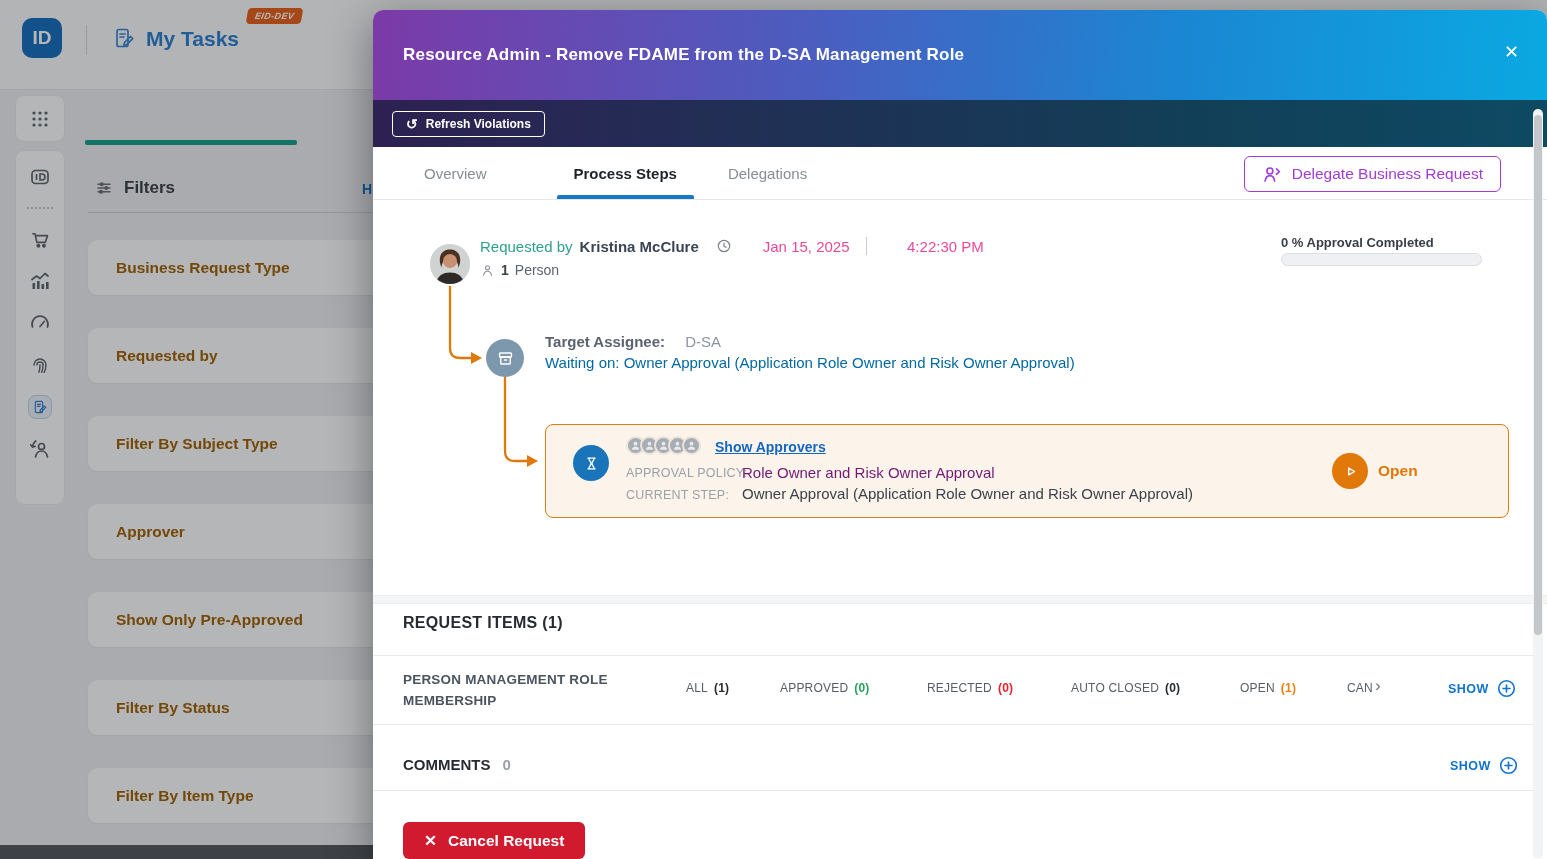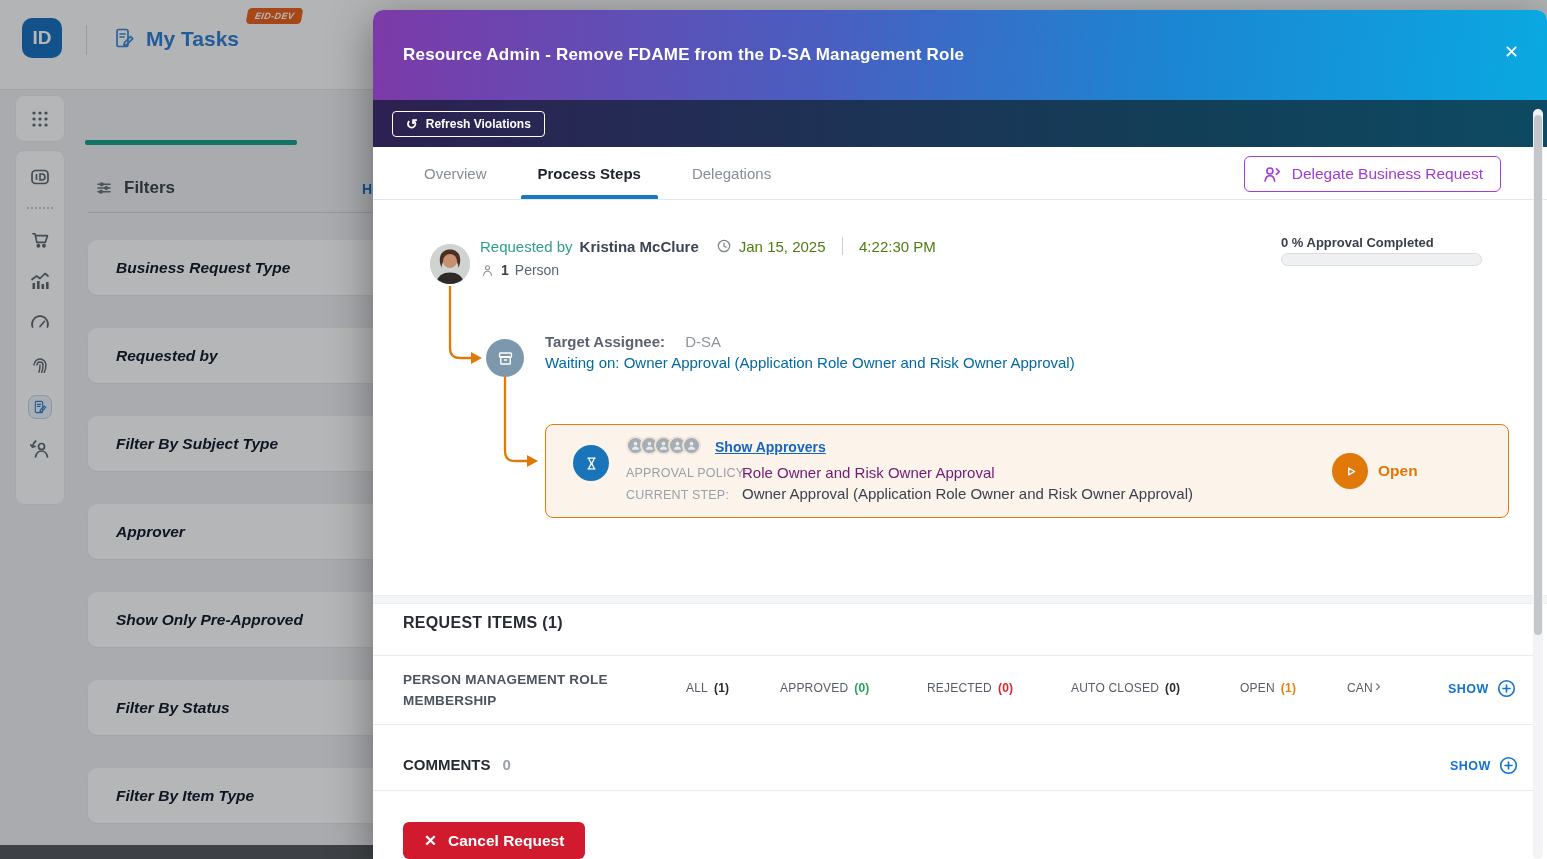--- a/index.html
+++ b/index.html
@@ -19,48 +19,48 @@
   .side-card2 { position:absolute; left:15px; top:150px; width:50px; height:355px; background:#fff; border:1px solid #e8eaee; border-radius:9px; display:flex; flex-direction:column; align-items:center; padding-top:14px; gap:18px; color:#5c6670; }
   .side-ic { width:24px; height:24px; display:flex; align-items:center; justify-content:center; }
   .dots-div { width:26px; height:0; border-top:2px dotted #c6cad0; }
   .side-active { background:#edf4fb; border:1px solid #bcd4ee; border-radius:8px; padding:3px; color:#2f7fd2; }
 
   .page-title { position:absolute; left:85px; top:96px; display:flex; align-items:center; gap:14px; font-size:27px; font-weight:bold; color:#3a4046; }
   .title-underline { position:absolute; left:85px; top:140px; width:212px; height:5px; background:#15a18c; border-radius:2px; }
   .filters-head { position:absolute; left:95px; top:178px; display:flex; align-items:center; gap:11px; font-size:17px; font-weight:bold; color:#3c434b; }
   .filters-collapse { position:absolute; left:362px; top:181px; color:#1273cf; font-weight:bold; font-size:14px; }
   .filters-divider { position:absolute; left:88px; top:212px; width:286px; height:1px; background:#cfd3d8; }
-  .filter-card { position:absolute; left:88px; width:420px; height:55px; background:#fff; border-radius:9px; display:flex; align-items:center; padding-left:28px; font-size:15.5px; font-weight:bold; color:#0f172a; box-shadow:0 1px 2px rgba(0,0,0,.05);font-style:italic; }
+  .filter-card { position:absolute; left:88px; width:420px; height:55px; background:#fff; border-radius:9px; display:flex; align-items:center; padding-left:28px; font-size:15.5px; font-weight:bold; color:#a16207; box-shadow:0 1px 2px rgba(0,0,0,.05); }
   .bg-footer { position:absolute; left:0; top:845px; width:100%; height:14px; background:#55585c; }
 
   #dim { position:absolute; inset:0; background:rgba(10,12,16,.30); }
 
   
   #modal { position:absolute; left:373px; top:10px; width:1174px; height:849px; background:#fff; border-radius:10px 10px 0 0; overflow:hidden; box-shadow:0 10px 45px rgba(0,0,0,.4); }
   .m-header { height:90px; background:linear-gradient(95deg,#7c3aa8 0%,#4a5ec0 38%,#1b86d3 68%,#0aa9e2 100%); display:flex; align-items:center; padding:0 30px; position:relative; }
   .m-title { color:#fff; font-size:17px; font-weight:bold; letter-spacing:.2px; }
   .m-close { position:absolute; right:28px; top:33px; color:#fff; font-size:18px; line-height:1; cursor:pointer; }
   .m-violations { height:47px; background:linear-gradient(90deg,#2d2152 0%,#123f58 70%,#0e4a63 100%); display:flex; align-items:center; padding:0 19px; }
   .refresh-btn { display:inline-flex; align-items:center; gap:8px; border:1px solid #fff; border-radius:4px; background:transparent; color:#fff; font-size:12px; font-weight:bold; padding:5px 13px; font-family:inherit; }
   .refresh-glyph { font-size:14px; line-height:1; }
 
   .m-tabs { height:53px; border-bottom:1px solid #e5e7ea; position:relative; display:flex; align-items:stretch; padding-left:49px; gap:47px; }
   .tab { display:flex; align-items:center; font-size:15px; color:#868d95; position:relative; padding:0 2px; cursor:pointer; }
-  .tab.active { color:#1e232b; font-weight:bold; }
+  .tab.active { color:#1e232b; font-weight:bold;margin-left:36px; }
   .tab.active::after { content:""; position:absolute; left:-15px; right:-15px; bottom:0; height:4px; background:#1779c4; border-radius:2px 2px 0 0; }
   .delegate-btn { position:absolute; right:46px; top:9px; height:36px; display:inline-flex; align-items:center; gap:9px; border:1.5px solid #a13bd6; border-radius:6px; background:#fff; color:#a13bd6; font-size:15.5px; padding:0 17px; font-family:inherit; }
 
   .m-flow { position:relative; height:395px; }
   .flow-svg { position:absolute; left:0; top:0; pointer-events:none; }
   .avatar { position:absolute; left:57px; top:44px; width:40px; height:40px; border-radius:50%; overflow:hidden; background:#cfd8da; }
   .req-row { position:absolute; left:107px; top:37px; display:flex; align-items:center; gap:7px; font-size:15px; }
   .req-by { color:#2fa08d; }
   .req-name { color:#3c4554; font-weight:bold; margin-right:10px; }
   .clock { color:#7c828b; display:flex; }
-  .req-date, .req-time { color:#4d7c0f; }
+  .req-date, .req-time { color:#ec4899;margin-left:24px; }
   .vdiv { width:1.5px; height:18px; background:#c9cdd2; margin:0 9px; }
   .person-row { position:absolute; left:107px; top:62px; display:flex; align-items:center; gap:6px; font-size:14px; color:#5b6570; }
   .person-row .cnt { font-weight:bold; color:#3b424d; }
   .person-glyph { color:#8d939b; display:flex; }
   .prog-label { position:absolute; left:908px; top:35px; font-size:13px; font-weight:bold; color:#383f49; }
   .prog-bar { position:absolute; left:908px; top:53px; width:201px; height:13px; background:#eef0f2; border:1px solid #dadde1; border-radius:7px; }
 
   .step-circle { position:absolute; left:113px; top:139px; width:38px; height:38px; border-radius:50%; background:#7d98ac; display:flex; align-items:center; justify-content:center; color:#fff; }
   .step-text { position:absolute; left:172px; top:131px; font-size:15px; line-height:21px; }
   .step-title { color:#e8820c; font-weight:bold; }

